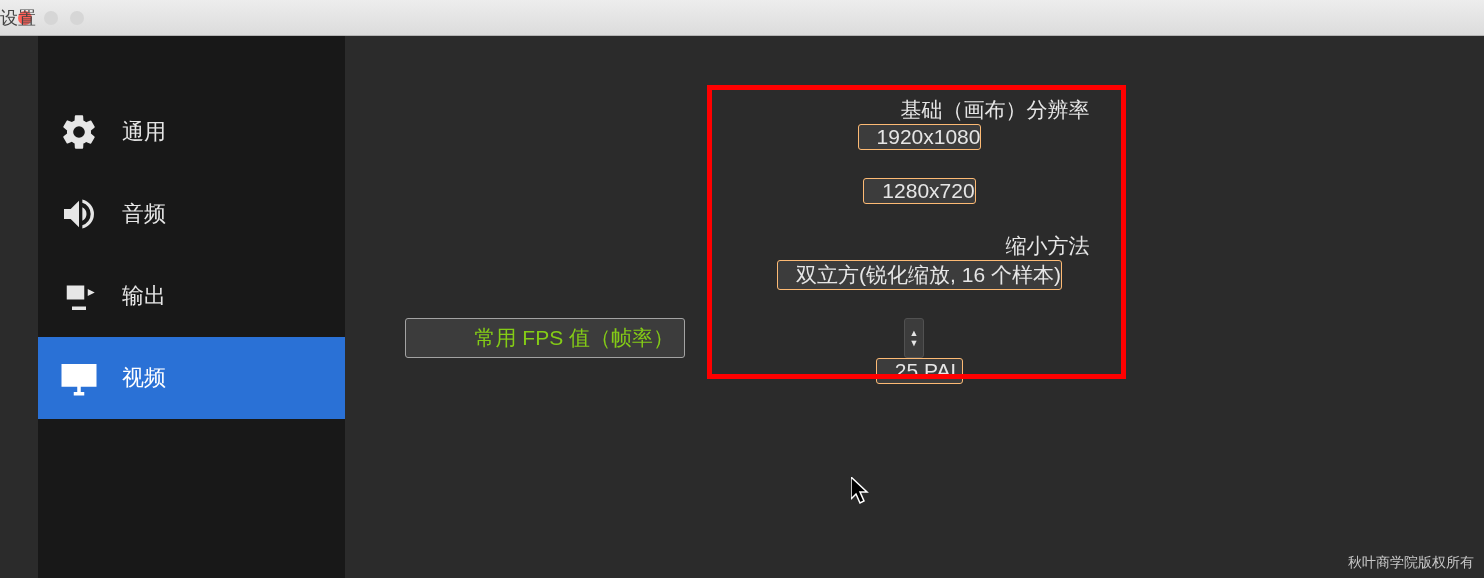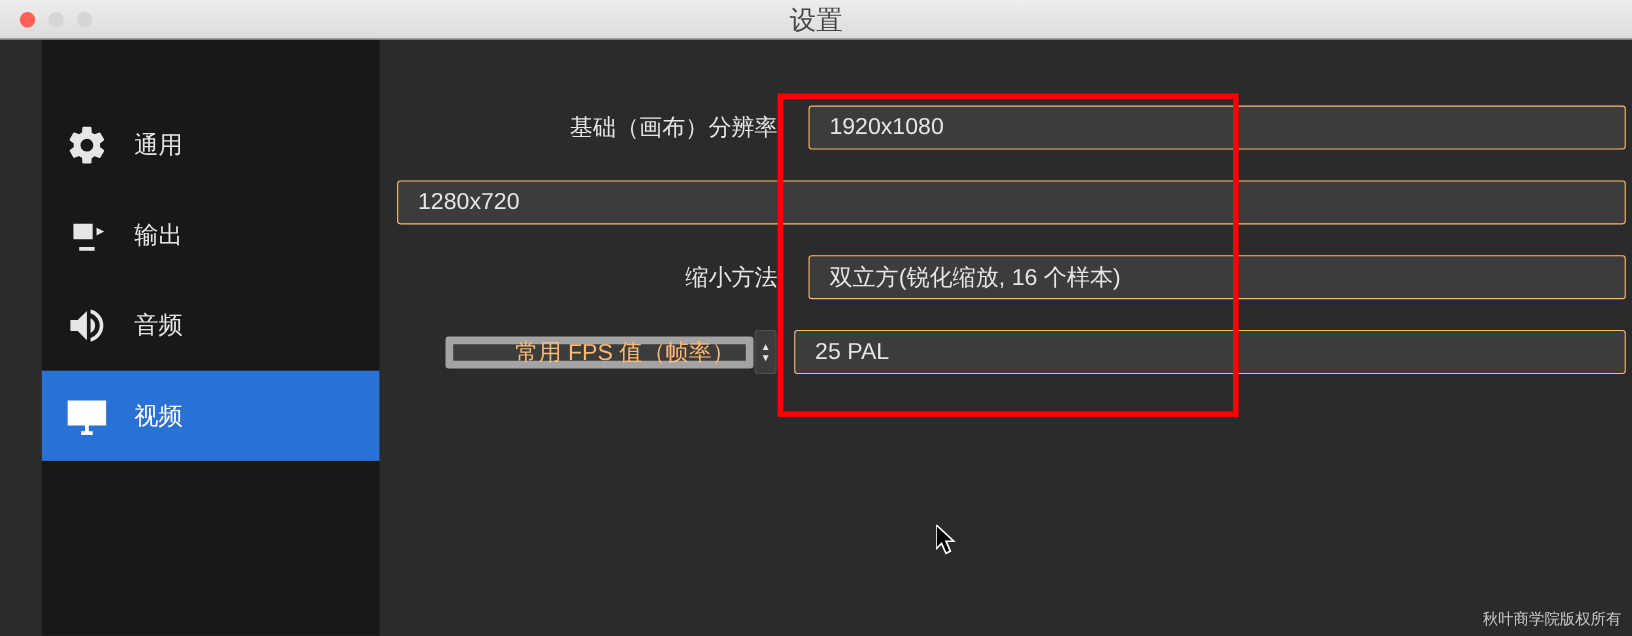--- a/index.html
+++ b/index.html
@@ -24,23 +24,22 @@
     gap: 12px;
     padding-left: 18px;
   }
   .tl { width: 14px; height: 14px; border-radius: 50%; }
   .tl.red { background: #ff5f57; }
   .tl.amber { background: #d6d6d6; }
   .tl.green { background: #d6d6d6; }
   .title {
     position: absolute;
     left: 0; right: 0;
-    text-align: center;
     color: #444;
-    font-size: 24px;
+    font-size: 18px;
     pointer-events: none;
   }
   .content {
     display: flex;
     height: calc(100% - 36px);
     background: #2b2b2b;
   }
   .sidebar {
     width: 307px;
     background: #181818;
@@ -75,41 +74,42 @@
 
   .main {
     flex: 1;
     position: relative;
     padding-top: 60px;
   }
   .row {
     display: flex;
     align-items: center;
     margin-bottom: 28px;
+    flex-direction: column;
   }
   .label {
     width: 374px;
     text-align: right;
     padding-right: 12px;
     color: #e6e6e6;
     font-size: 21px;
   }
   .fps-label-box {
     position: absolute;
     left: 60px;
     width: 280px;
-    height: 29px;
+    height: 40px;
     background: #3c3c3c;
-    border: 7px solid #a3a3a3;
+    border: 1px solid #a3a3a3;
     border-radius: 3px;
     display: flex;
     align-items: center;
     justify-content: flex-end;
     padding-right: 10px;
-    color: #fdba74;
+    color: #84cc16;
     font-size: 21px;
   }
   .fps-spinner {
     width: 20px;
     height: 40px;
     margin-left: -1px;
     background: #3c3c3c;
     border: 1px solid #515151;
     border-radius: 3px;
     display: flex;
@@ -169,33 +169,33 @@
     <div class="side-item">
       <span class="side-icon">
         <svg width="40" height="40" viewBox="0 0 24 24">
             <path d="M19.14,12.94a7,7,0,0,0,.05-.94,7,7,0,0,0-.05-.94l2.11-1.65a.5.5,0,0,0,.12-.64l-2-3.46a.5.5,0,0,0-.61-.22l-2.49,1a7,7,0,0,0-1.63-.94L14.5,2.5A.5.5,0,0,0,14,2H10a.5.5,0,0,0-.5.42L9.36,5.11a7,7,0,0,0-1.63.94l-2.49-1a.5.5,0,0,0-.61.22l-2,3.46a.5.5,0,0,0,.12.64L4.86,11.06a7,7,0,0,0-.05.94,7,7,0,0,0,.05.94L2.75,14.59a.5.5,0,0,0-.12.64l2,3.46a.5.5,0,0,0,.61.22l2.49-1a7,7,0,0,0,1.63.94l.14,2.65A.5.5,0,0,0,10,22h4a.5.5,0,0,0,.5-.42l.14-2.65a7,7,0,0,0,1.63-.94l2.49,1a.5.5,0,0,0,.61-.22l2-3.46a.5.5,0,0,0-.12-.64ZM12,15.5A3.5,3.5,0,1,1,15.5,12,3.5,3.5,0,0,1,12,15.5Z"></path>
           </svg>
       </span>
       <span>通用</span>
     </div>
     <div class="side-item">
       <span class="side-icon">
+        <svg width="40" height="40" viewBox="0 0 24 24">
+            <path d="M3 9v6h4l5 5V4L7 9H3zm13.5 3a4.5 4.5 0 0 0-2.5-4v8a4.5 4.5 0 0 0 2.5-4zM14 3.23v2.06a7 7 0 0 1 0 13.42v2.06a9 9 0 0 0 0-17.54z"></path>
+          </svg>
+      </span>
+      <span>音频</span>
+    </div>
+    <div class="side-item">
+      <span class="side-icon">
         <svg width="42" height="42" viewBox="0 0 24 24">
             <path d="M3 4h18v12H3z M3 4v12h18V4H3zm2 2h10v8H5zM17 8l4 2-4 2zM8 18h8v2H8z"></path>
           </svg>
       </span>
       <span>输出</span>
-    </div>
-    <div class="side-item">
-      <span class="side-icon">
-        <svg width="40" height="40" viewBox="0 0 24 24">
-            <path d="M3 9v6h4l5 5V4L7 9H3zm13.5 3a4.5 4.5 0 0 0-2.5-4v8a4.5 4.5 0 0 0 2.5-4zM14 3.23v2.06a7 7 0 0 1 0 13.42v2.06a9 9 0 0 0 0-17.54z"></path>
-          </svg>
-      </span>
-      <span>音频</span>
     </div>
     <div class="side-item selected">
       <span class="side-icon">
         <svg width="42" height="42" viewBox="0 0 24 24">
             <path d="M2 4h20v13H2zM9 20h6v2H9zM11 17h2v3h-2z"></path>
           </svg>
       </span>
       <span>视频</span>
     </div>
   </div>

